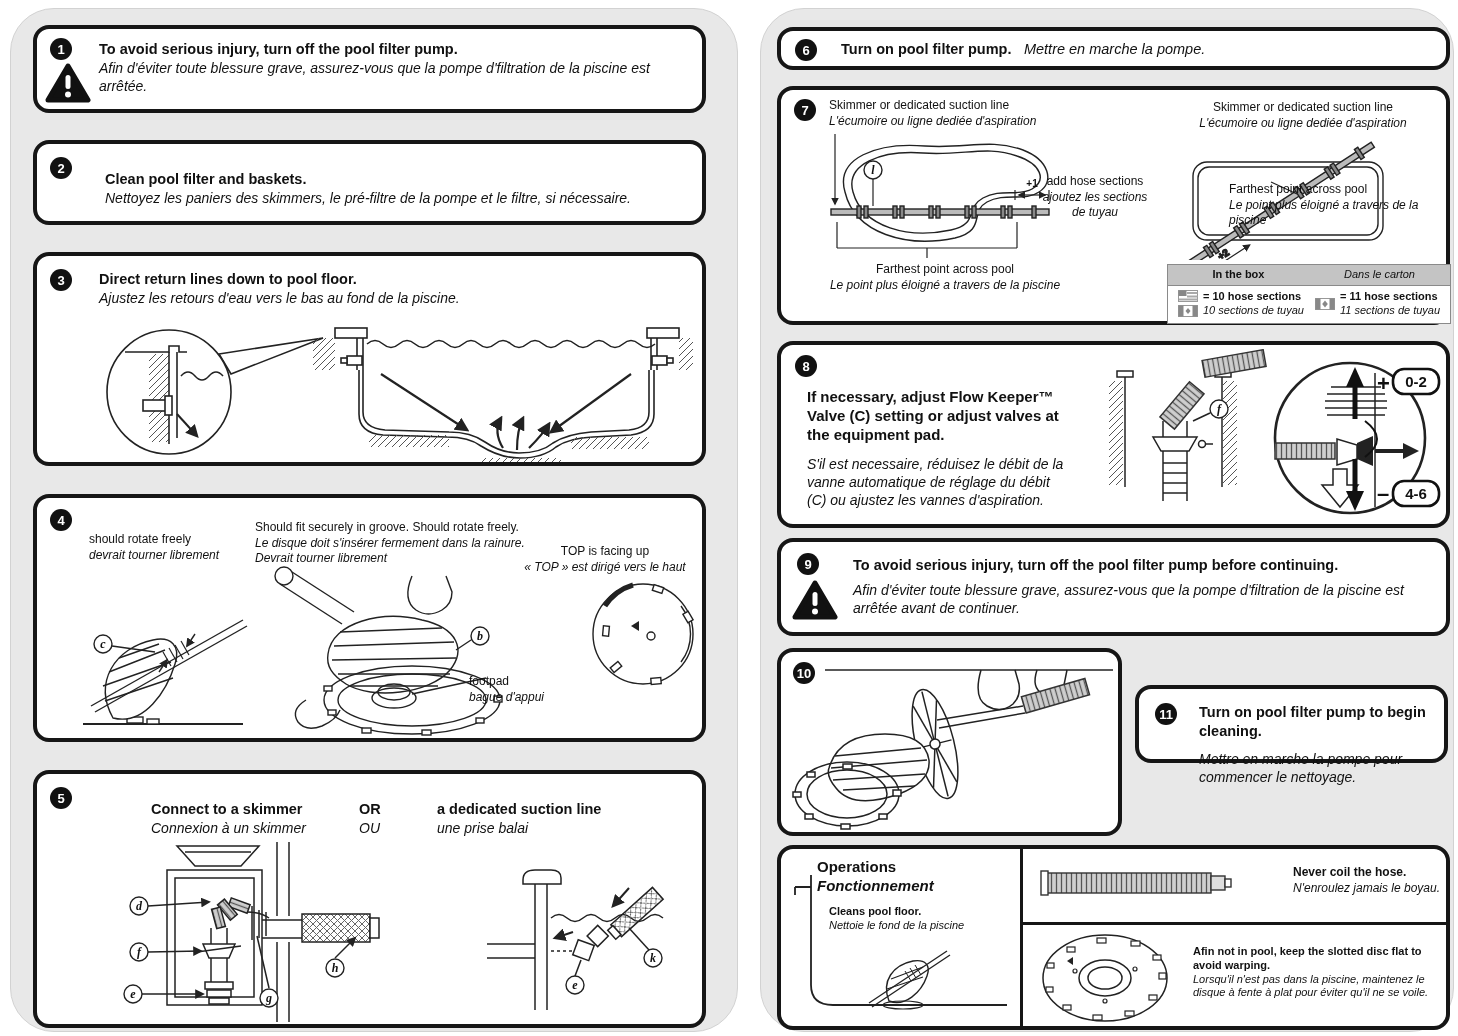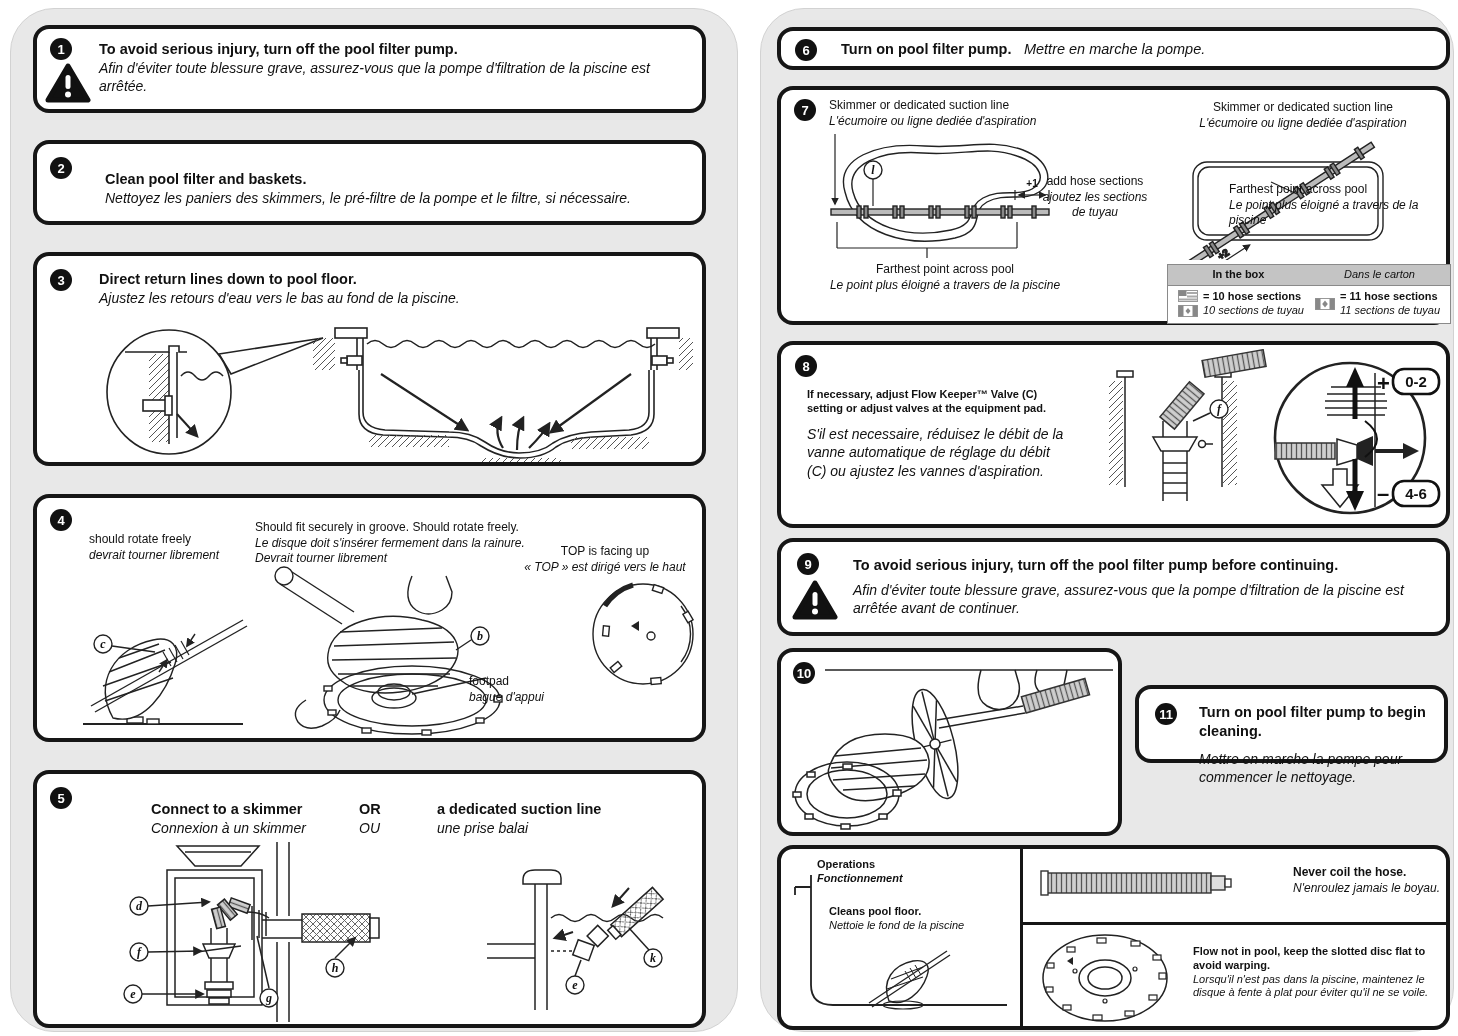--- a/index.html
+++ b/index.html
@@ -5,21 +5,21 @@
   html,body{margin:0;padding:0;background:#fff;}
   .page{position:relative;width:1458px;height:1036px;background:#fff;
         font-family:"Liberation Sans",sans-serif;color:#111;overflow:hidden;}
   .panel{position:absolute;background:#e8e8e8;border:1px solid #d2d2d2;border-radius:44px;}
   .stepbox{position:absolute;background:#fff;border:4px solid #161616;border-radius:16px;box-sizing:border-box;}
   .num{position:absolute;width:22px;height:22px;border-radius:50%;background:#111;color:#fff;
        font-weight:bold;font-size:13px;display:flex;align-items:center;justify-content:center;}
   .abs{position:absolute;}
   .t-b{font-weight:bold;}
   .t-i{font-style:italic;}
-  .fs15{font-size:11px;line-height:1.28;}
+  .fs15{font-size:15px;line-height:1.28;}
   .fs14{font-size:14.5px;line-height:1.3;}
   .fs13{font-size:14px;line-height:1.3;}
   .fs11{font-size:11px;line-height:1.25;}
   .fs10{font-size:12px;line-height:1.3;}
   .warn{position:absolute;}
   .ctr{text-align:center;}
   .rgt{text-align:center;}
   svg{display:block;}
   svg text{font-family:"Liberation Sans",sans-serif;fill:#111;}
   svg .plab{font-family:"Liberation Serif",serif;font-style:italic;font-weight:bold;font-size:12px;}
@@ -627,18 +627,18 @@
             <rect x="94" y="10" width="9" height="5" fill="#fff"></rect>
             <rect x="116" y="24" width="8" height="5" fill="#fff"></rect>
         <circle cx="38" cy="40" r="2"></circle>
             <circle cx="98" cy="38" r="2"></circle>
             <circle cx="68" cy="70" r="2"></circle>
         <path d="M30 30 l6 -4 v8 z" fill="#222" stroke="none"></path>
       </g>
     </g>
   </svg>
   <div class="abs" style="left:412px;top:96px;width:252px">
-    <div class="t-b fs11">Flow not in pool, keep the slotted disc flat to avoid warping.</div>
+    <div class="t-b fs11">Afin not in pool, keep the slotted disc flat to avoid warping.</div>
     <div class="t-i fs11">Lorsqu'il n'est pas dans la piscine, maintenez le disque à fente à plat pour éviter qu'il ne se voile.</div>
   </div>
 </div>
 
 </div>
 
 </body></html>

